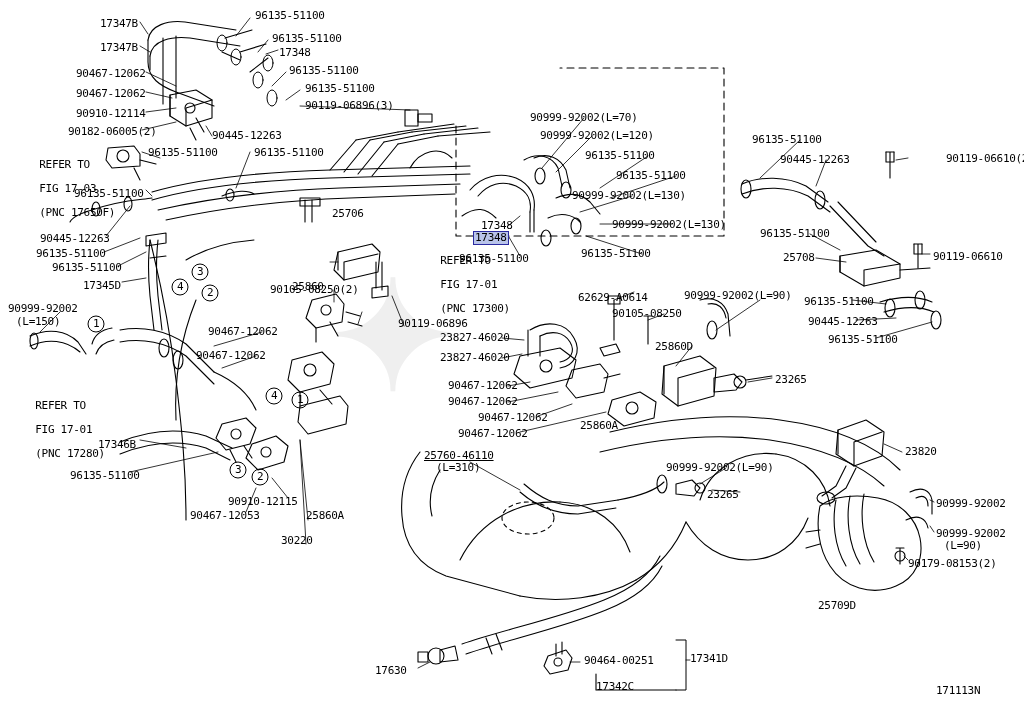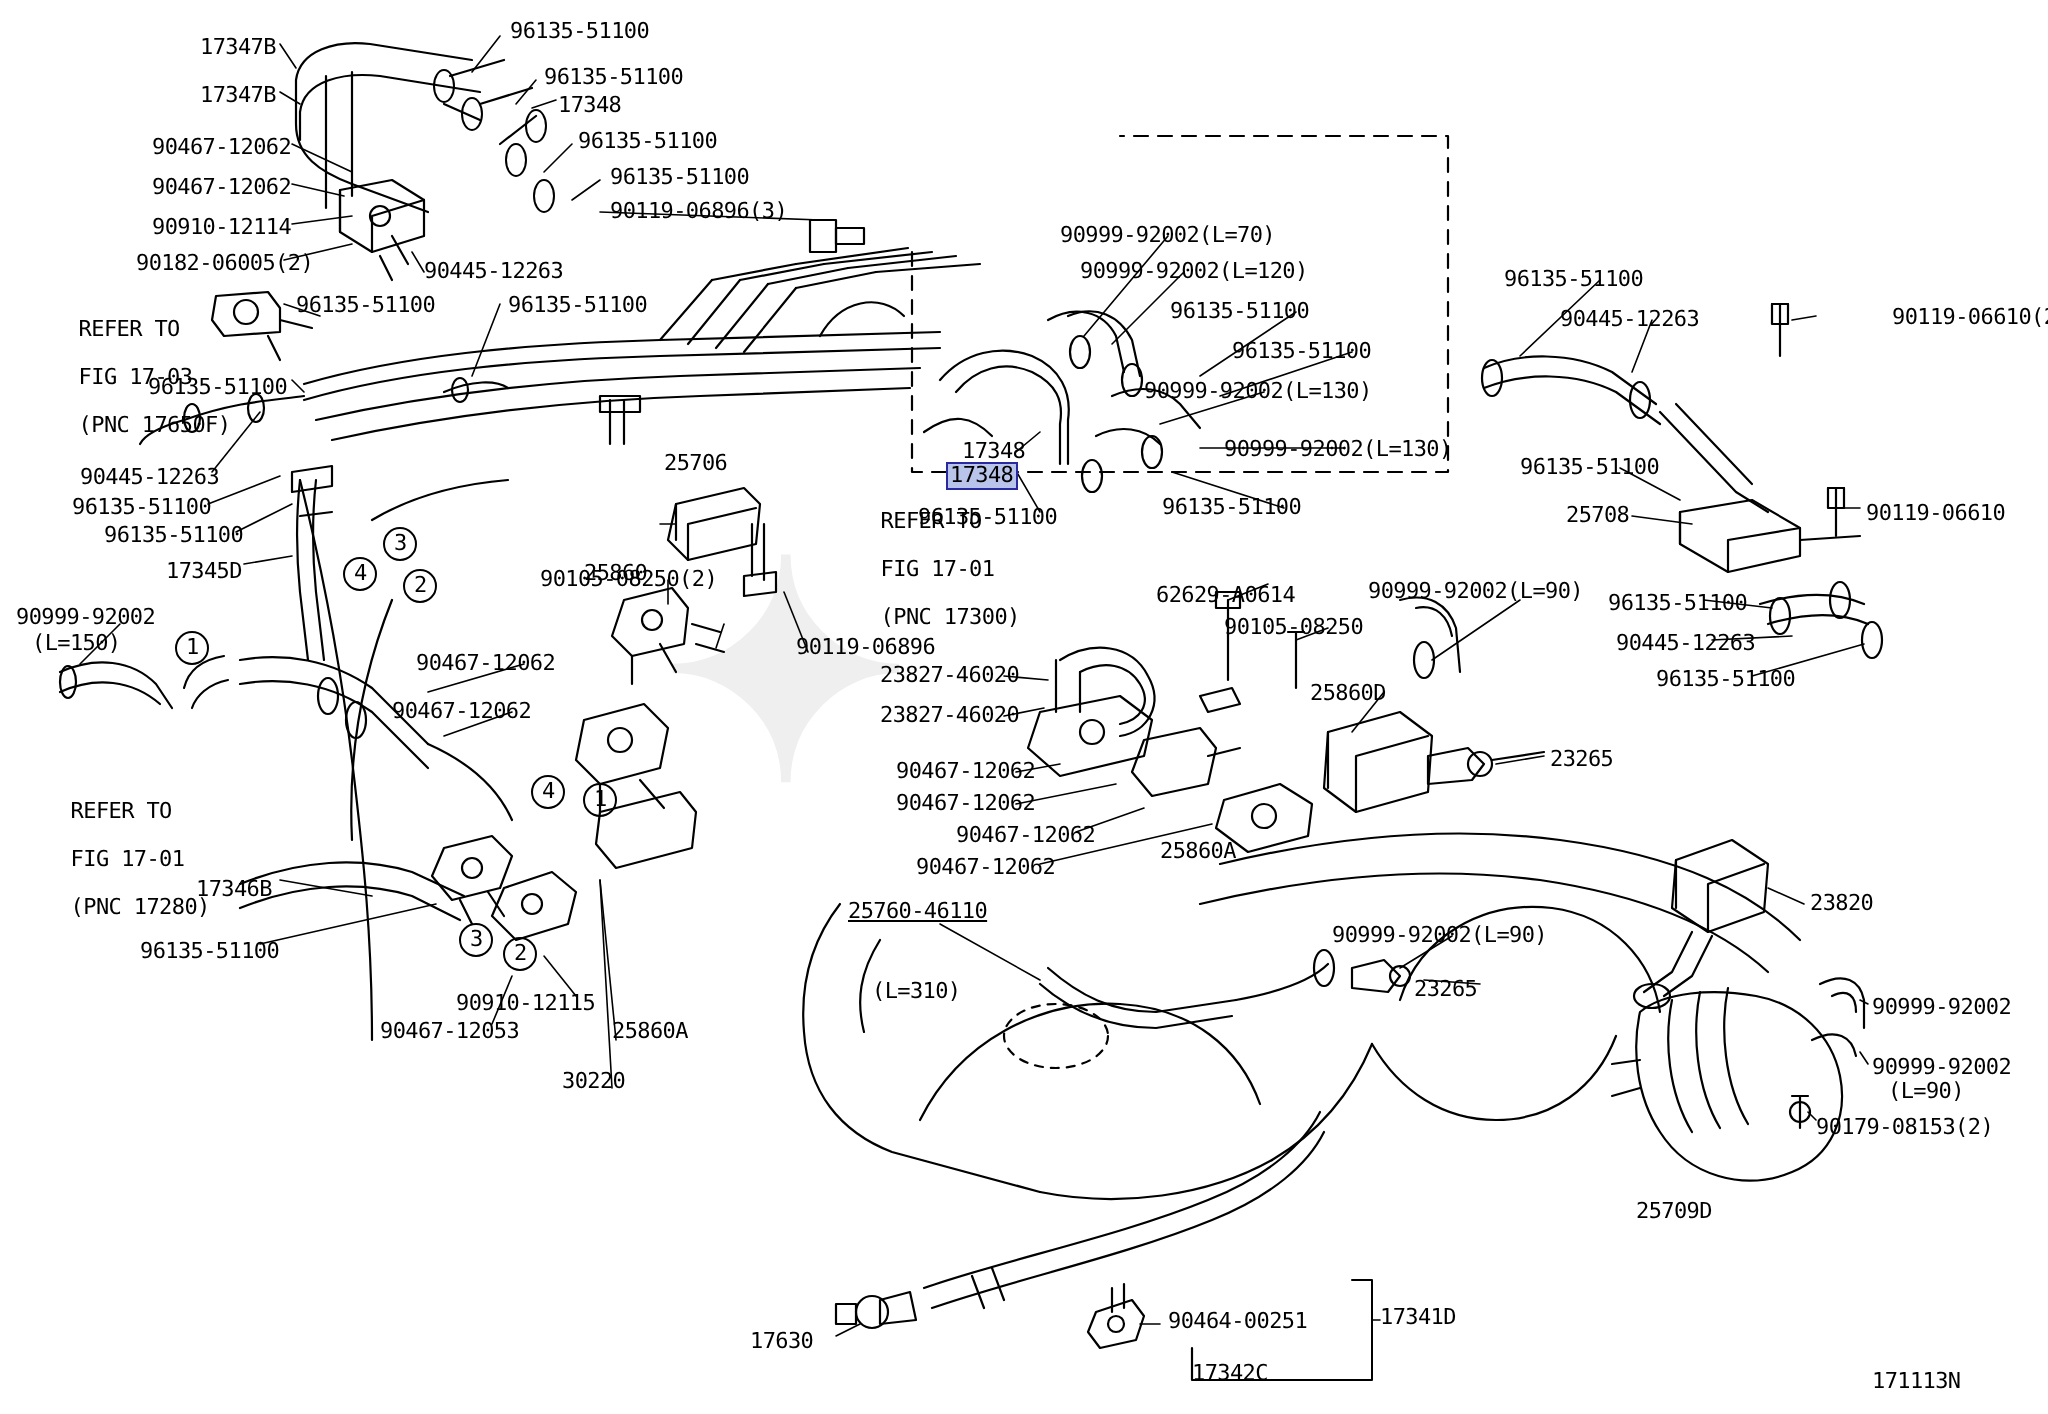--- a/index.html
+++ b/index.html
@@ -317,21 +317,21 @@
   <div class="lbl" style="left:540px;top:130px;text-align:center;">90999-92002(L=120)</div>
   <div class="lbl" style="left:148px;top:147px;">96135-51100</div>
   <div class="lbl" style="left:254px;top:147px;">96135-51100</div>
   <div class="lbl" style="left:585px;top:150px;">96135-51100</div>
   <div class="lbl" style="left:752px;top:134px;">96135-51100</div>
   <div class="lbl" style="left:780px;top:154px;">90445-12263</div>
   <div class="lbl" style="left:912px;top:153px;margin-left:34px;">90119-06610(2)</div>
   <div class="lbl" style="left:616px;top:170px;">96135-51100</div>
   <div class="lbl" style="left:74px;top:188px;">96135-51100</div>
   <div class="lbl" style="left:572px;top:190px;">90999-92002(L=130)</div>
-  <div class="lbl" style="left:332px;top:226px;text-align:right;">25706</div>
+  <div class="lbl" style="left:332px;top:208px;text-align:right;">25706</div>
   <div class="lbl" style="left:612px;top:219px;">90999-92002(L=130)</div>
   <div class="lbl" style="left:40px;top:233px;">90445-12263</div>
   <div class="lbl" style="left:760px;top:228px;">96135-51100</div>
   <div class="lbl" style="left:481px;top:220px;">17348</div>
   <div class="lbl hl" style="left:474px;top:232px;">17348</div>
   <div class="lbl" style="left:36px;top:248px;">96135-51100</div>
   <div class="lbl" style="left:581px;top:248px;">96135-51100</div>
   <div class="lbl" style="left:52px;top:262px;">96135-51100</div>
   <div class="lbl" style="left:933px;top:251px;">90119-06610</div>
   <div class="lbl" style="left:783px;top:252px;">25708</div>
@@ -354,21 +354,21 @@
   <div class="lbl" style="left:196px;top:350px;">90467-12062</div>
   <div class="lbl" style="left:440px;top:352px;">23827-46020</div>
   <div class="lbl" style="left:448px;top:380px;">90467-12062</div>
   <div class="lbl" style="left:775px;top:374px;">23265</div>
   <div class="lbl" style="left:448px;top:396px;">90467-12062</div>
   <div class="lbl" style="left:478px;top:412px;">90467-12062</div>
   <div class="lbl" style="left:580px;top:420px;">25860A</div>
   <div class="lbl" style="left:458px;top:428px;">90467-12062</div>
   <div class="lbl" style="left:98px;top:439px;">17346B</div>
   <div class="lbl" style="left:424px;top:450px;text-decoration:underline;">25760-46110</div>
-  <div class="lbl" style="left:436px;top:462px;margin-top:28px;">(L=310)</div>
+  <div class="lbl" style="left:436px;top:462px;">(L=310)</div>
   <div class="lbl" style="left:905px;top:446px;">23820</div>
   <div class="lbl" style="left:70px;top:470px;">96135-51100</div>
   <div class="lbl" style="left:666px;top:462px;">90999-92002(L=90)</div>
   <div class="lbl" style="left:707px;top:489px;">23265</div>
   <div class="lbl" style="left:228px;top:496px;">90910-12115</div>
   <div class="lbl" style="left:936px;top:498px;">90999-92002</div>
   <div class="lbl" style="left:190px;top:510px;">90467-12053</div>
   <div class="lbl" style="left:306px;top:510px;">25860A</div>
   <div class="lbl" style="left:936px;top:528px;">90999-92002</div>
   <div class="lbl" style="left:944px;top:540px;">(L=90)</div>

